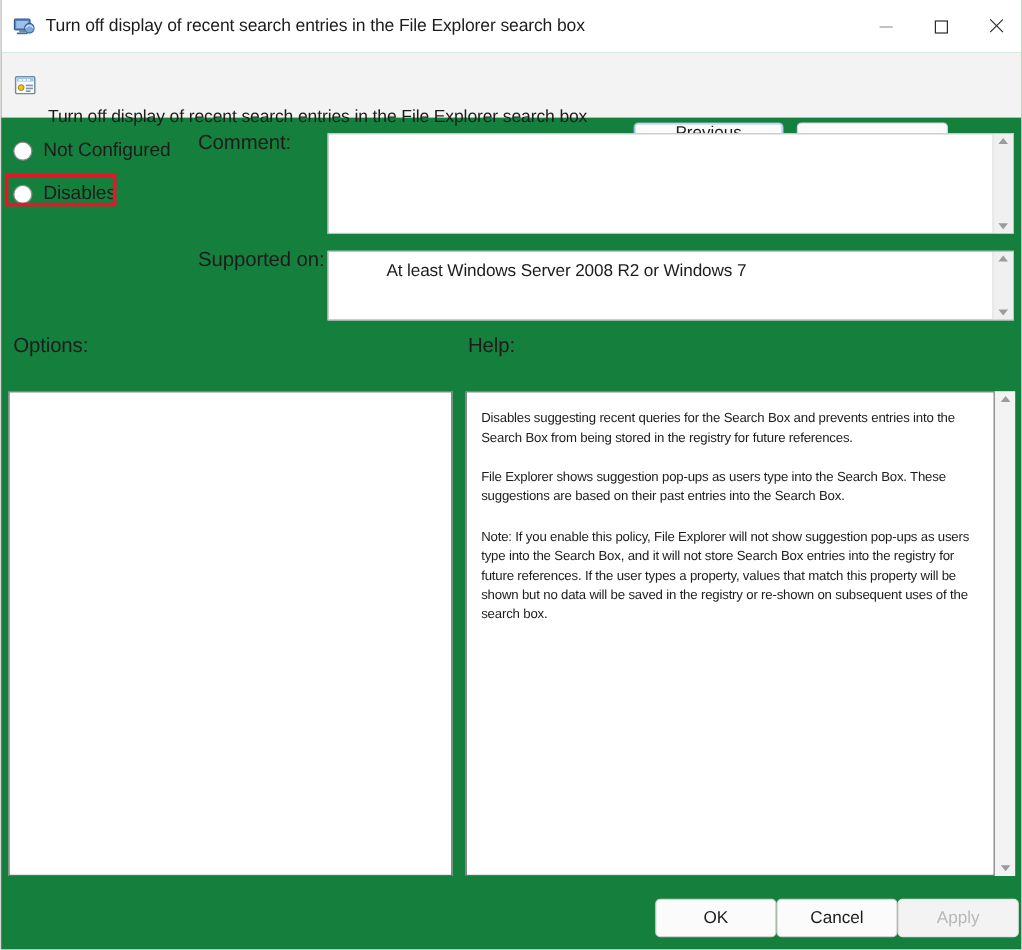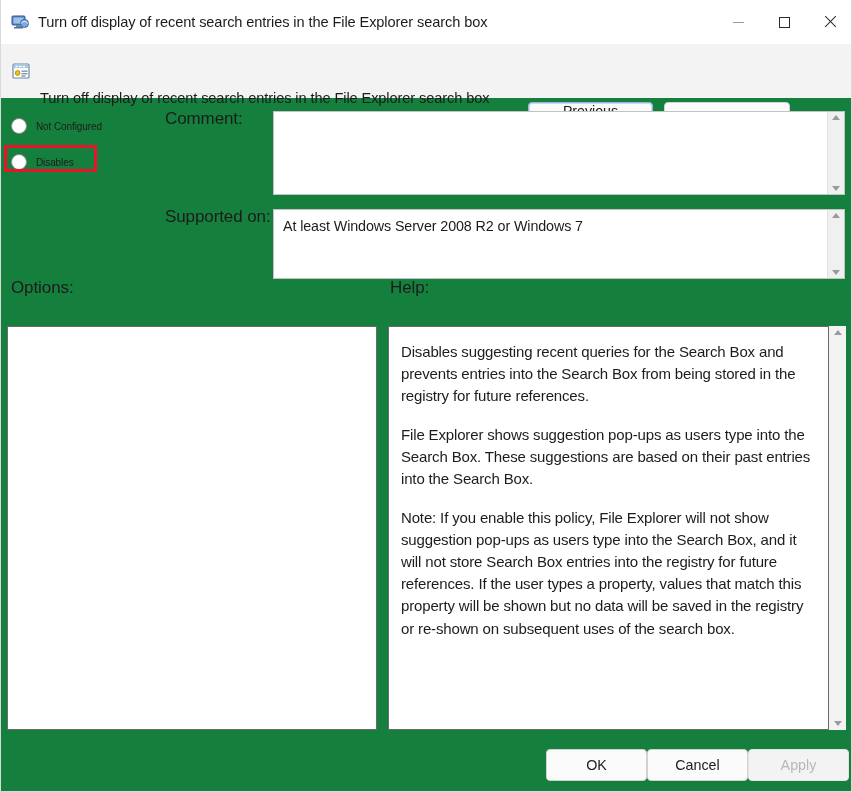--- a/index.html
+++ b/index.html
@@ -169,21 +169,21 @@
     content: "";
     position: absolute;
     left: 5.5px; top: 5.5px;
     width: 5px; height: 5px;
     border-radius: 50%;
     background: #0a62c2;
     z-index: 2;
   }
   .radio-label {
     margin-left: 9px;
-    font-size: 10px;
+    font-size: 16px;
     color: #1c1c1c;
     white-space: nowrap;
     letter-spacing: -0.1px;
   }
   #highlight-box {
     position: absolute;
     left: 3px; top: 145px;
     width: 93px; height: 27px;
     border: 3px solid #e8152a;
     box-sizing: border-box;
@@ -208,21 +208,21 @@
     background: #ffffff;
     border: 1px solid #c2c2c2;
     box-sizing: border-box;
   }
   #comment-box {
     left: 272px; top: 111px;
     width: 572px; height: 84px;
   }
   #supported-box {
     left: 272px; top: 209px;
-    width: 572px; height: 70px;
+    width: 572px; height: 58px; padding-left: 39px;
   }
   .box-text {
     flex: 1 1 auto;
     padding: 7px 9px;
     font-size: 14.3px;
     color: #1c1c1c;
     line-height: 1.35;
     overflow: hidden;
     letter-spacing: -0.1px;
   }
@@ -277,21 +277,21 @@
     width: 17px;
     background: #f3f3f3;
     display: flex;
     flex-direction: column;
     justify-content: space-between;
     align-items: center;
     padding: 4px 0;
     box-sizing: border-box;
   }
   .help-para {
-    font-size: 15px;
+    font-size: 11px;
     color: #1c1c1c;
     line-height: 1.47;
     margin: 0 0 17px 0;
     letter-spacing: -0.15px;
   }
   .help-para:last-child { margin-bottom: 0; }
 
   
   .footbtn {
     position: absolute;

